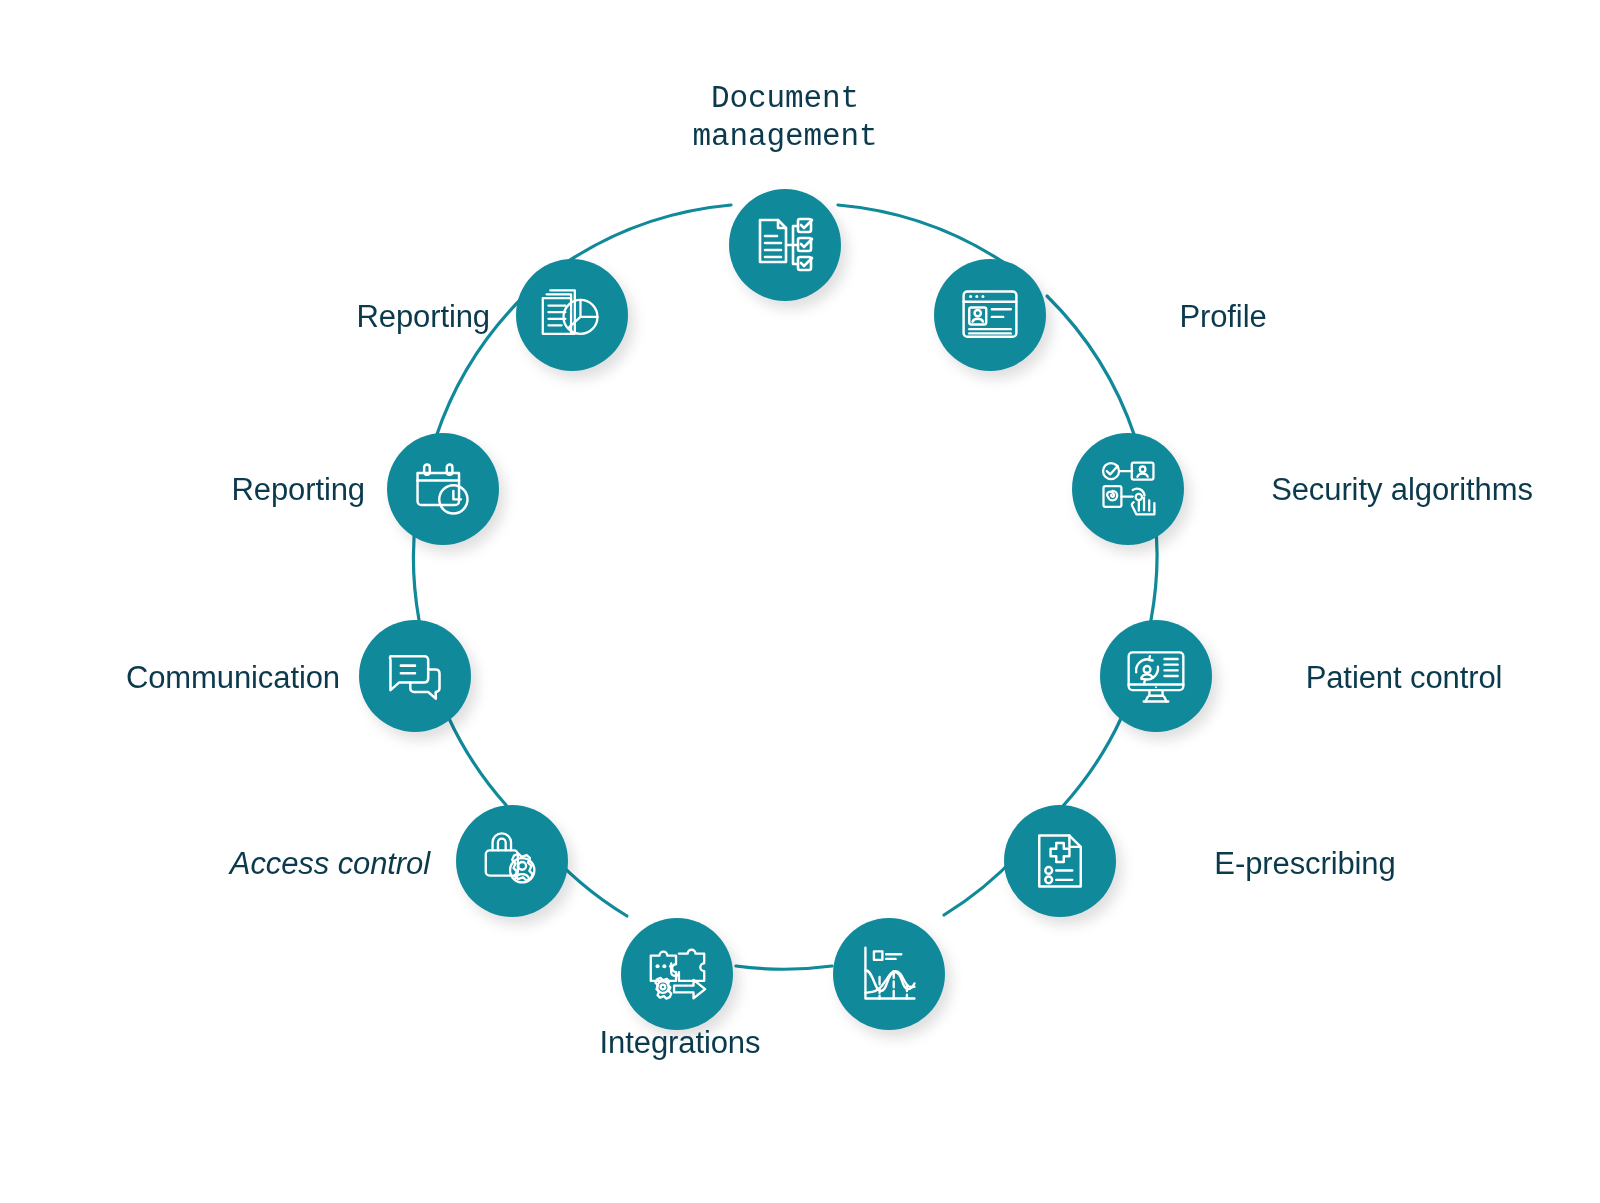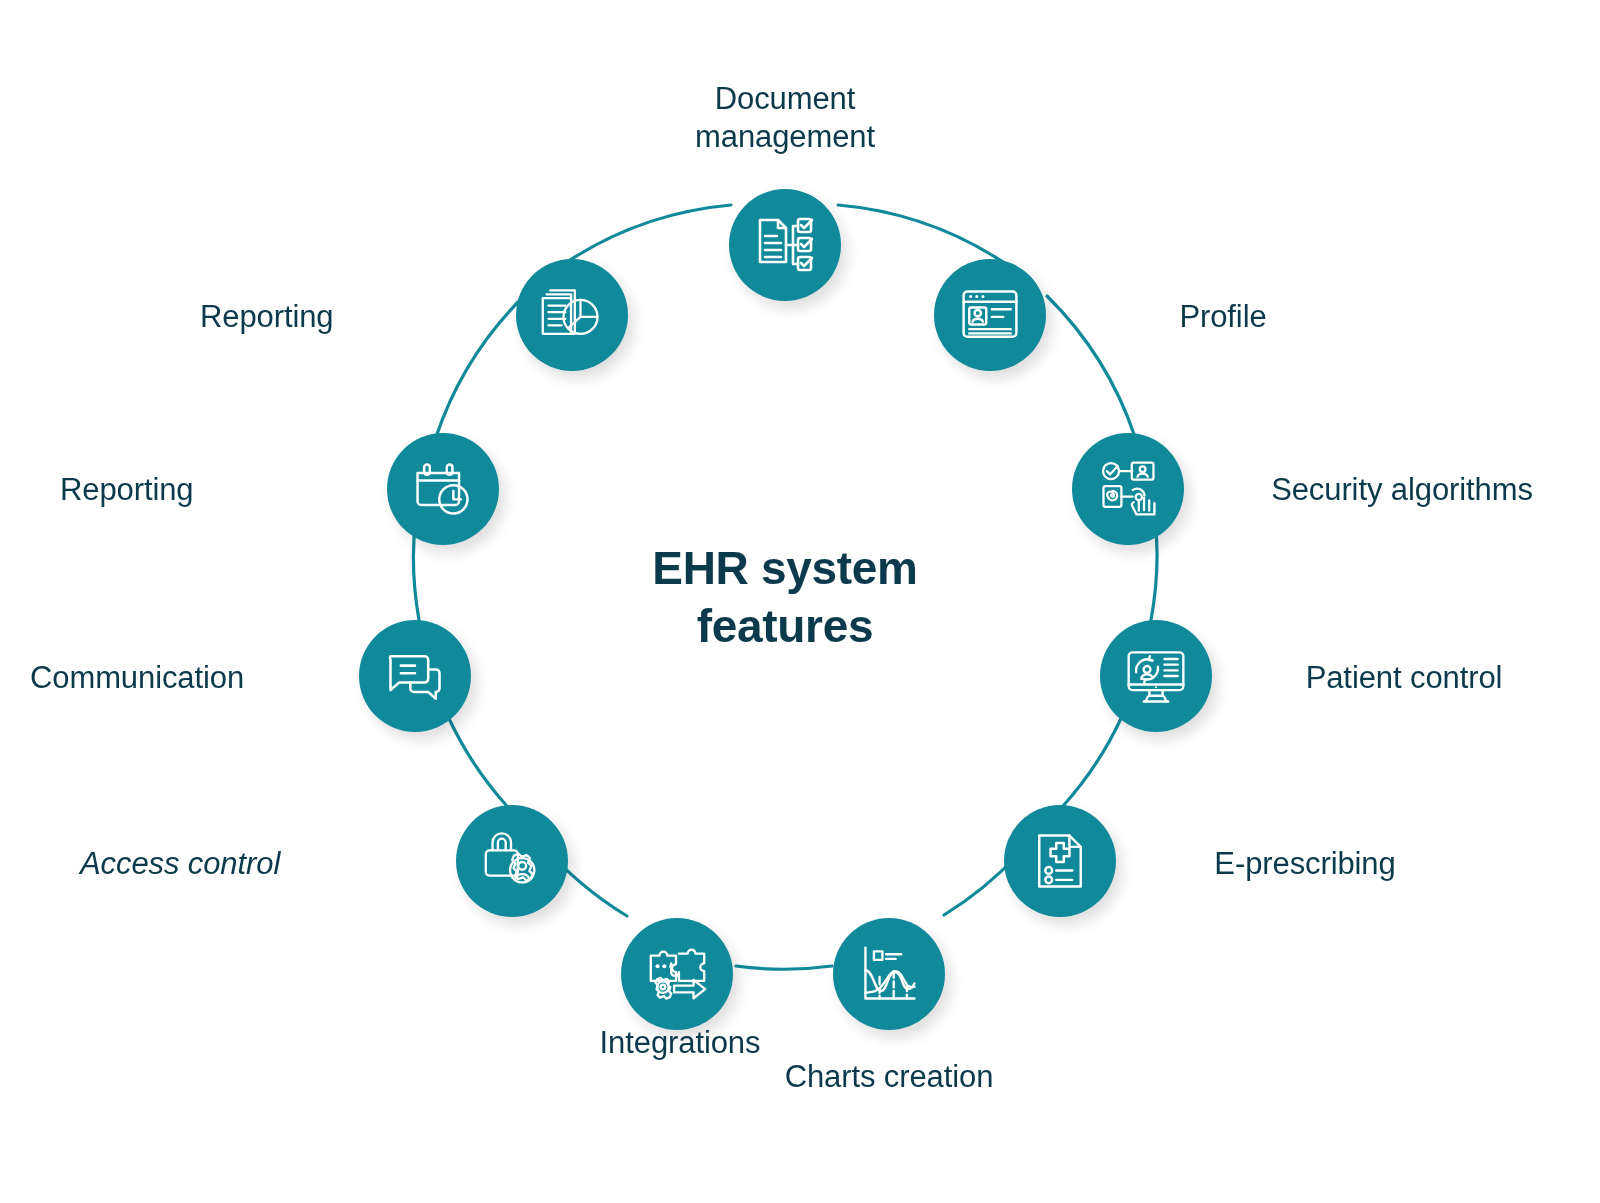--- a/index.html
+++ b/index.html
@@ -56,21 +56,21 @@
   .node-label {
     position: absolute;
     color: #0b3a4d;
     font-size: 31px;
     font-weight: 400;
     line-height: 1.22;
     letter-spacing: -0.1px;
     white-space: pre-line;
   }
   .lbl-right { text-align: center; }
-  .lbl-left  { text-align: left; }
+  .lbl-left  { text-align: right; }
   .lbl-center{ text-align: center; }
 </style>
 </head>
 <body>
 
 <div id="stage">
 
   <svg class="ring-svg" viewBox="0 0 1600 1203" xmlns="http://www.w3.org/2000/svg">
     <g fill="none" stroke="#10899a" stroke-width="3.2" stroke-linecap="round">
       <path d="M 838 205 A 358 358 0 0 1 1009 266"></path>
@@ -80,40 +80,38 @@
       <path d="M 1030 841 A 358 358 0 0 1 944 915"></path>
       <path d="M 832 966 A 358 358 0 0 1 736 966"></path>
       <path d="M 627 916 A 358 358 0 0 1 540 842"></path>
       <path d="M 506 805 A 358 358 0 0 1 430 668"></path>
       <path d="M 419 620 A 358 358 0 0 1 421 484"></path>
       <path d="M 436 437 A 358 358 0 0 1 523 297"></path>
       <path d="M 561 266 A 358 358 0 0 1 731 205"></path>
     </g>
   </svg>
 
-  <div class="center-title">EHR system
-features</div>
 
   <div class="node" style="left:729px; top:189px;">
     <span>
       <svg width="70" height="70" viewBox="0 0 70 70" fill="none" stroke="#ffffff" stroke-width="2.6" stroke-linecap="round" stroke-linejoin="round">
         <path d="M10 10 h18 l8 8 v34 h-26 z"></path>
         <path d="M28 10 v8 h8"></path>
         <path d="M15 26 h12 M15 33 h16 M15 40 h16 M15 47 h16"></path>
         <path d="M36 35 h7 M43 16 v38 M43 16 h5 M43 35 h5 M43 54 h5"></path>
         <rect x="48" y="9" width="13" height="13" rx="2"></rect>
         <rect x="48" y="28" width="13" height="13" rx="2"></rect>
         <rect x="48" y="47" width="13" height="13" rx="2"></rect>
         <path d="M51 15 l3 3 l8 -8"></path>
         <path d="M51 34 l3 3 l8 -8"></path>
         <path d="M51 53 l3 3 l8 -8"></path>
       </svg>
     </span>
   </div>
-  <div class="node-label lbl-center" style="left:585px; top:80px; width:400px;">Document
+  <div class="node-label lbl-center" style="left:585px; top:80px; width:400px;font-family:Liberation Mono, monospace;">Document
 management</div>
 
   <div class="node" style="left:934px; top:259px;">
     <span>
       <svg width="66" height="66" viewBox="0 0 70 70" fill="none" stroke="#ffffff" stroke-width="2.6" stroke-linecap="round" stroke-linejoin="round">
         <rect x="7" y="10" width="56" height="48" rx="4"></rect>
         <path d="M7 21 h56"></path>
         <circle cx="14.5" cy="15.5" r="1.6" fill="#ffffff" stroke="none"></circle>
         <circle cx="21" cy="15.5" r="1.6" fill="#ffffff" stroke="none"></circle>
         <circle cx="27.5" cy="15.5" r="1.6" fill="#ffffff" stroke="none"></circle>
@@ -191,21 +189,20 @@
         <rect x="19" y="11" width="9" height="9"></rect>
         <path d="M32 14 h16 M32 19 h10"></path>
         <path d="M10 31 c8 0 10 22 16 22 c8 0 7 -20 15 -20 c9 0 7 18 14 18 c4 0 6 -4 7 -6"></path>
         <path d="M10 55 c8 -1 12 -1 17 -7 c7 -8 9 -16 15 -16 c7 0 9 14 14 16 c3 1 5 1 6 0.5"></path>
         <path d="M25 38 v8 M25 50 v5 M25 58 v3"></path>
         <path d="M40 32 v7 M40 43 v6 M40 53 v8"></path>
         <path d="M54 47 v6 M54 57 v4"></path>
       </svg>
     </span>
   </div>
-  <div class="node-label lbl-center" style="left:739px; top:1058px; width:300px;">Charts creation</div>
 
   <div class="node" style="left:621px; top:918px;">
     <span>
       <svg width="68" height="68" viewBox="0 0 70 70" fill="none" stroke="#ffffff" stroke-width="2.4" stroke-linecap="round" stroke-linejoin="round">
         <path d="M8 16 h9 a4 4 0 1 1 8 0 h9 v9 a4 4 0 1 0 0 8 v9 h-26 z"></path>
         <path d="M37 14 h9 a4 4 0 1 1 8 0 h9 v10 a4 4 0 1 0 0 8 v10 h-26 v-9 a4 4 0 1 1 -8 0 v-9"></path>
         <circle cx="15" cy="27" r="2.1" fill="#ffffff" stroke="none"></circle>
         <circle cx="22" cy="27" r="2.1" fill="#ffffff" stroke="none"></circle>
         <circle cx="29" cy="27" r="2.1" fill="#ffffff" stroke="none"></circle>
         <path d="M14.5 40.5 l3.5 -1.5 l2.5 2.6 l4 -1.6 l2.5 2.6 l-1.5 3.6 l2.6 2.5 l-1.6 4 l2.6 2.5 l-1.5 3.6 l-3.6 1.5 l-2.5 -2.6 l-4 1.6 l-2.5 -2.6 l1.5 -3.6 l-2.6 -2.5 l1.6 -4 l-2.6 -2.5 z"></path>

